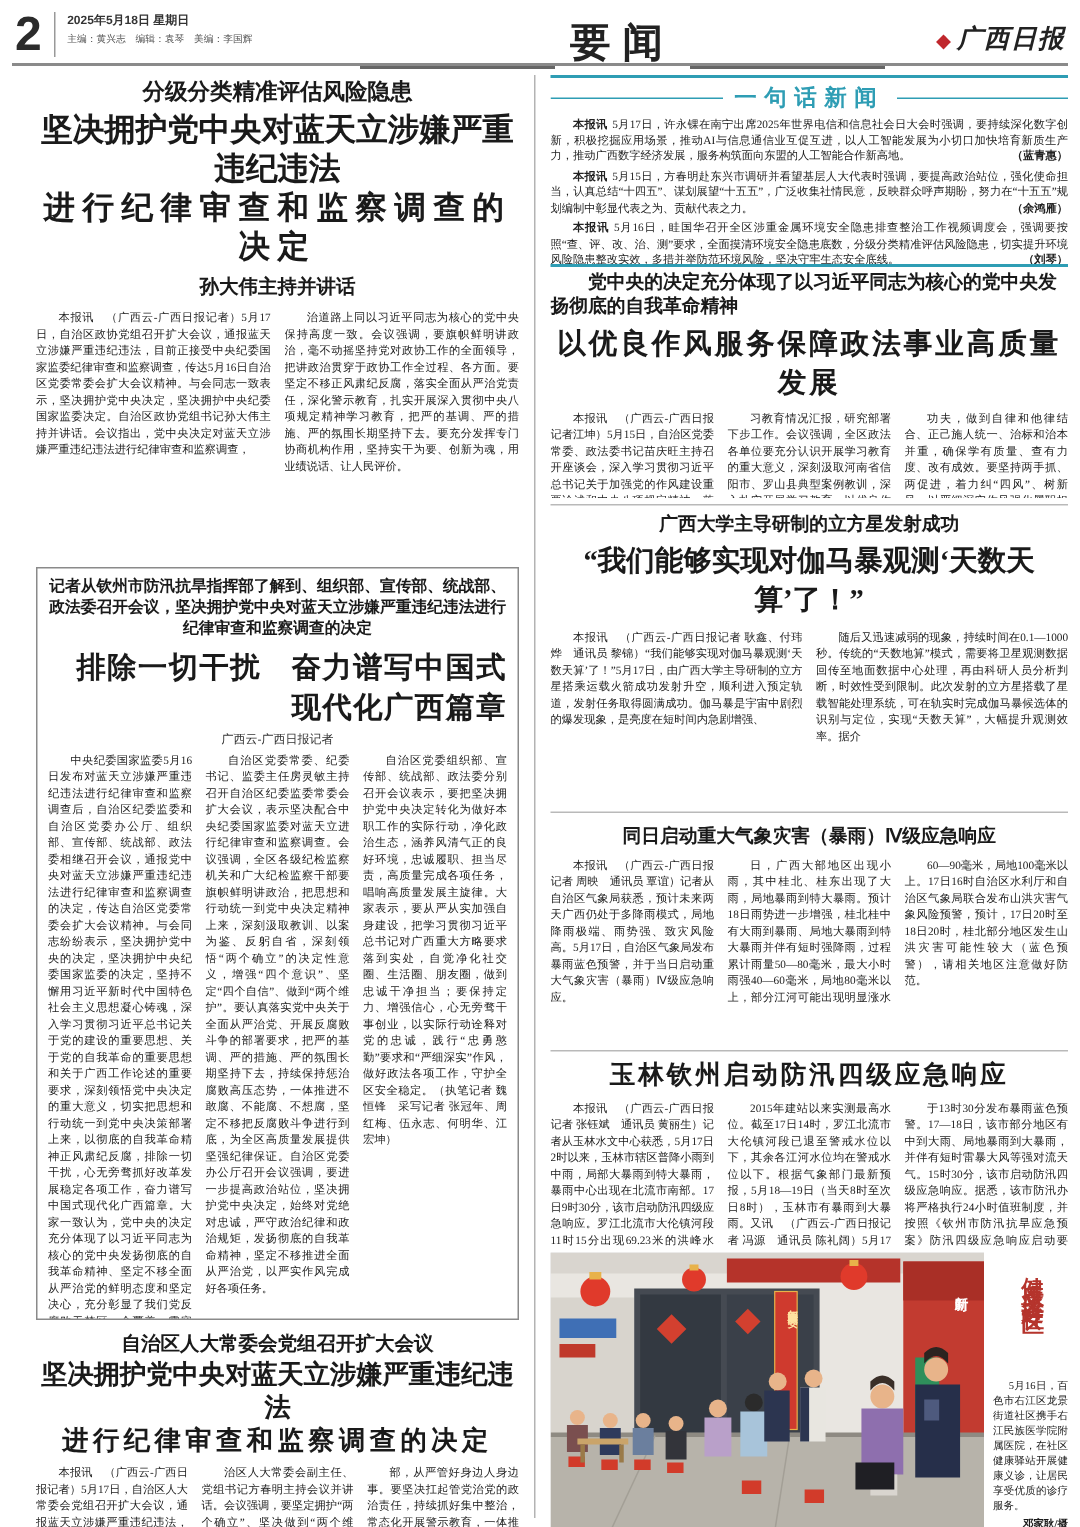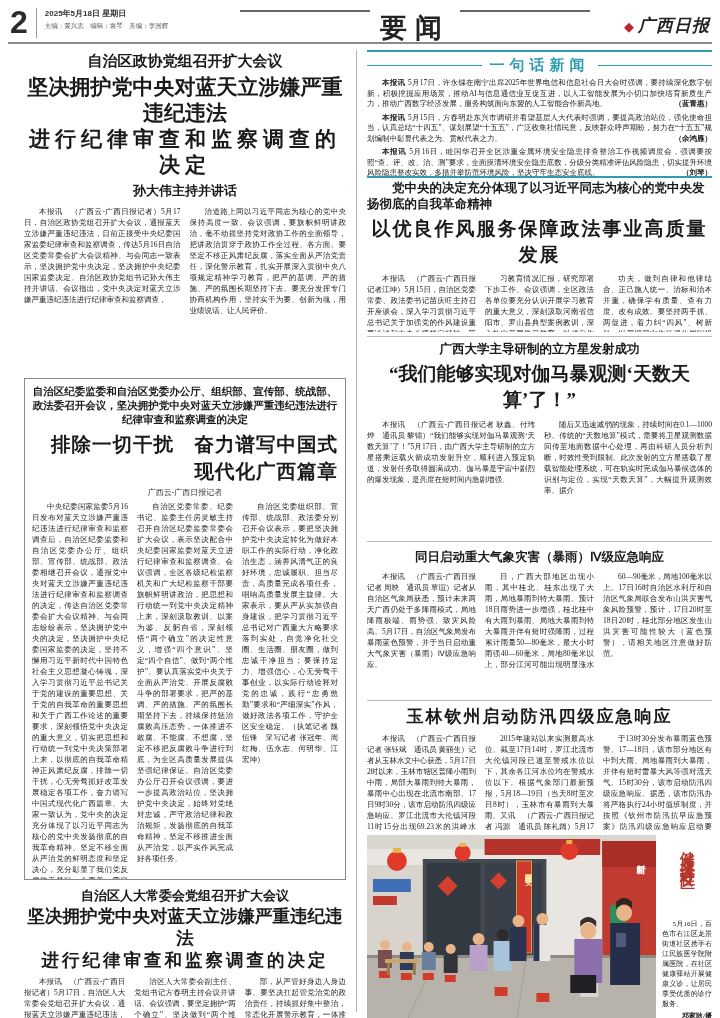--- a/index.html
+++ b/index.html
@@ -10,21 +10,21 @@
     position:relative;
   }
   
   .hdr { display:flex; align-items:flex-start; padding:6px 10px 0 10px; height:40px; }
   .hdr-left { display:flex; align-items:flex-start; width:230px; }
   .pageno { font-family:"Liberation Sans",sans-serif; font-size:32px; font-weight:bold; line-height:32px; color:#2b2b2b; }
   .hdr-div { width:1px; height:30px; background:#999; margin:2px 8px 0 8px; }
   .hdr-meta { padding-top:2px; }
   .hdr-date { font-family:"Liberation Sans",sans-serif; font-size:8px; font-weight:bold; color:#333; }
   .hdr-staff { font-family:"Liberation Sans",sans-serif; font-size:6.5px; color:#555; margin-top:3px; }
-  .hdr-center { flex:1; display:flex; align-items:flex-start; justify-content:center; gap:10px; padding-top:4px; }
+  .hdr-center { flex:1; display:flex; align-items:flex-end; justify-content:center; gap:10px; padding-top:4px; }
   .hdr-line { height:2px; background:#666; flex:1; max-width:150px; }
   .section-title { font-size:27px; font-weight:bold; letter-spacing:8px; color:#222; white-space:nowrap; }
   .hdr-right { width:120px; text-align:right; padding-top:8px; white-space:nowrap; }
   .diamond { color:#c0272d; font-size:13px; vertical-align:middle; }
   .masthead { font-size:17px; font-weight:bold; font-style:italic; color:#222; letter-spacing:1px; }
   .hdr-rule { height:2px; background:#8a8a8a; margin:2px 8px 0 8px; }
   
   .content { display:flex; padding:6px 8px 0 24px; height:968px; }
   .colL { width:332px; padding-right:10px; }
   .colR { flex:1; border-left:1px solid #b3b3b3; padding-left:10px; }
@@ -115,32 +115,32 @@
       <span class="masthead">广西日报</span>
     </div>
   </div>
   <div class="hdr-rule"></div>
 
   <div class="content">
 
     <div class="colL">
 
       <div>
-        <div class="kicker-serif aA-kicker">自治区政协党组召开扩大会议</div>
+        <div class="kicker-serif aA-kicker">分级分类精准评估风险隐患</div>
         <div class="aA-h1">坚决拥护党中央对蓝天立涉嫌严重违纪违法</div>
         <div class="aA-h2">进行纪律审查和监察调查的决定</div>
         <div class="aA-sub">孙大伟主持并讲话</div>
         <div class="cols aA-body">
           <div class="bodycol">本报讯　（广西云-广西日报记者）5月17日，自治区政协党组召开扩大会议，通报蓝天立涉嫌严重违纪违法，目前正接受中央纪委国家监委纪律审查和监察调查，传达5月16日自治区党委常委会扩大会议精神。与会同志一致表示，坚决拥护党中央决定，坚决拥护中央纪委国家监委决定。自治区政协党组书记孙大伟主持并讲话。会议指出，党中央决定对蓝天立涉嫌严重违纪违法进行纪律审查和监察调查，</div>
           <div class="bodycol">治道路上同以习近平同志为核心的党中央保持高度一致。会议强调，要旗帜鲜明讲政治，毫不动摇坚持党对政协工作的全面领导，把讲政治贯穿于政协工作全过程、各方面。要坚定不移正风肃纪反腐，落实全面从严治党责任，深化警示教育，扎实开展深入贯彻中央八项规定精神学习教育，把严的基调、严的措施、严的氛围长期坚持下去。要充分发挥专门协商机构作用，坚持实干为要、创新为魂，用业绩说话、让人民评价。</div>
         </div>
       </div>
 
       <div class="boxB">
-        <div class="aB-kicker">自治区纪委监委和自治区党委办公厅、组织部、宣传部、统战部、政法委召开会议，坚决拥护党中央对蓝天立涉嫌严重违纪违法进行纪律审查和监察调查的决定</div>
+        <div class="aB-kicker">记者从钦州市防汛抗旱指挥部了解到、组织部、宣传部、统战部、政法委召开会议，坚决拥护党中央对蓝天立涉嫌严重违纪违法进行纪律审查和监察调查的决定</div>
         <div class="aB-head">排除一切干扰　奋力谱写中国式现代化广西篇章</div>
         <div class="byline">广西云-广西日报记者</div>
         <div class="cols aB-body">
           <div class="bodycol">中央纪委国家监委5月16日发布对蓝天立涉嫌严重违纪违法进行纪律审查和监察调查后，自治区纪委监委和自治区党委办公厅、组织部、宣传部、统战部、政法委相继召开会议，通报党中央对蓝天立涉嫌严重违纪违法进行纪律审查和监察调查的决定，传达自治区党委常委会扩大会议精神。与会同志纷纷表示，坚决拥护党中央的决定，坚决拥护中央纪委国家监委的决定，坚持不懈用习近平新时代中国特色社会主义思想凝心铸魂，深入学习贯彻习近平总书记关于党的建设的重要思想、关于党的自我革命的重要思想和关于广西工作论述的重要要求，深刻领悟党中央决定的重大意义，切实把思想和行动统一到党中央决策部署上来，以彻底的自我革命精神正风肃纪反腐，排除一切干扰，心无旁骛抓好改革发展稳定各项工作，奋力谱写中国式现代化广西篇章。大家一致认为，党中央的决定充分体现了以习近平同志为核心的党中央发扬彻底的自我革命精神、坚定不移全面从严治党的鲜明态度和坚定决心，充分彰显了我们党反腐败无禁区、全覆盖、零容忍的坚定立场。</div>
           <div class="bodycol">自治区党委常委、纪委书记、监委主任房灵敏主持召开自治区纪委监委常委会扩大会议，表示坚决配合中央纪委国家监委对蓝天立进行纪律审查和监察调查。会议强调，全区各级纪检监察机关和广大纪检监察干部要旗帜鲜明讲政治，把思想和行动统一到党中央决定精神上来，深刻汲取教训、以案为鉴、反躬自省，深刻领悟“两个确立”的决定性意义，增强“四个意识”、坚定“四个自信”、做到“两个维护”。要认真落实党中央关于全面从严治党、开展反腐败斗争的部署要求，把严的基调、严的措施、严的氛围长期坚持下去，持续保持惩治腐败高压态势，一体推进不敢腐、不能腐、不想腐，坚定不移把反腐败斗争进行到底，为全区高质量发展提供坚强纪律保证。自治区党委办公厅召开会议强调，要进一步提高政治站位，坚决拥护党中央决定，始终对党绝对忠诚，严守政治纪律和政治规矩，发扬彻底的自我革命精神，坚定不移推进全面从严治党，以严实作风完成好各项任务。</div>
           <div class="bodycol">自治区党委组织部、宣传部、统战部、政法委分别召开会议表示，要把坚决拥护党中央决定转化为做好本职工作的实际行动，净化政治生态，涵养风清气正的良好环境，忠诚履职、担当尽责，高质量完成各项任务，唱响高质量发展主旋律。大家表示，要从严从实加强自身建设，把学习贯彻习近平总书记对广西重大方略要求落到实处，自觉净化社交圈、生活圈、朋友圈，做到忠诚干净担当；要保持定力、增强信心，心无旁骛干事创业，以实际行动诠释对党的忠诚，践行“忠勇憨勤”要求和“严细深实”作风，做好政法各项工作，守护全区安全稳定。（执笔记者 魏恒锋　采写记者 张冠年、周红梅、伍永志、何明华、江宏坤）</div>
         </div>
       </div>
 
       <div class="aH">

